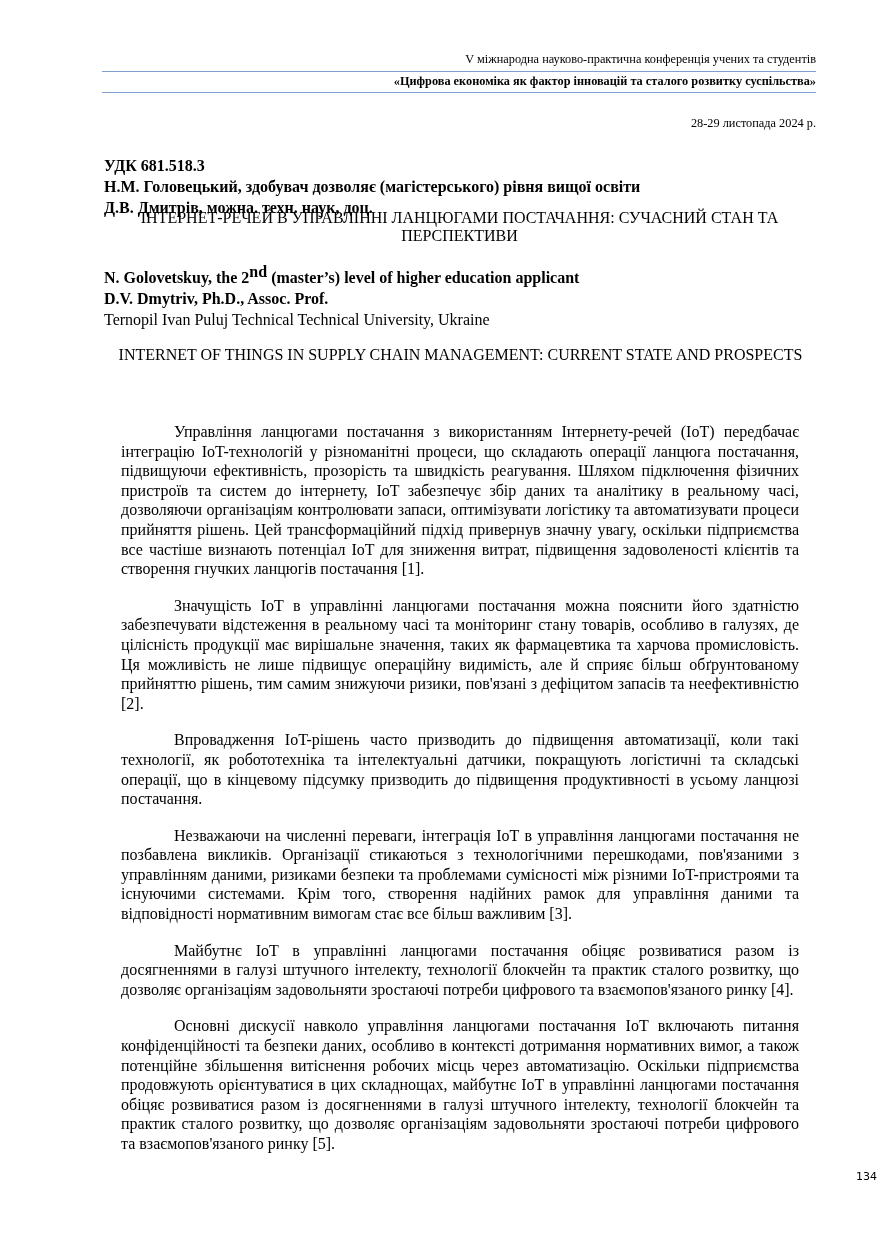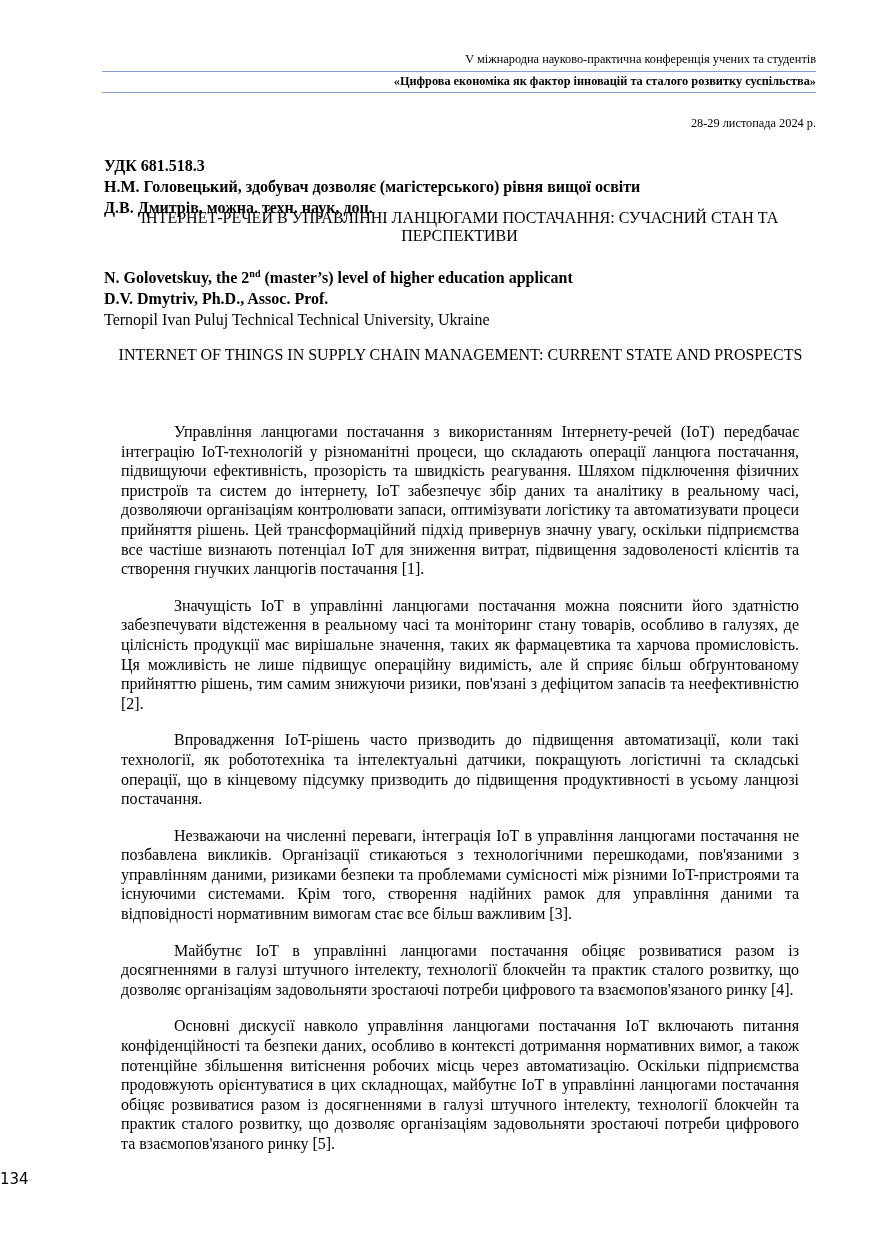--- a/index.html
+++ b/index.html
@@ -12,22 +12,22 @@
 
     .block { position: absolute; left: 104px; right: 61px; }
     .bold { font-weight: bold; }
     .l16 { font-size: 16px; line-height: 21px; white-space: nowrap; }
 
     .title { position: absolute; left: 104px; right: 61px; text-align: center; font-weight: normal; font-size: 16px; line-height: 18px; }
 
     .body-text { position: absolute; left: 104px; right: 61px; font-size: 16px; line-height: 19.6px; text-align: justify; }
     .body-text p { margin: 17px; text-indent: 53px; }
 
-    .page-num { position: absolute; left: 0; right: 0; top: 1170px; text-align: left; font-family: "DejaVu Sans", "Liberation Sans", sans-serif; font-size: 15px; }
-    sup { font-size: 10px; line-height: 0; vertical-align: super; text-align: center; }
+    .page-num { position: absolute; left: 0; right: 0; top: 1170px; text-align: right; font-family: "DejaVu Sans", "Liberation Sans", sans-serif; font-size: 11px; }
+    sup { font-size: 16px; line-height: 0; vertical-align: super; text-align: center; }
   </style>
 </head>
 <body>
 
 <div class="page serif">
 
   <div class="hdr-line" style="top:52px;">V міжнародна науково-практична конференція учених та студентів</div>
   <div class="hdr-rule" style="top:71px;"></div>
   <div class="hdr-line" style="top:74px;font-weight:bold;">«Цифрова економіка як фактор інновацій та сталого розвитку суспільства»</div>
   <div class="hdr-rule" style="top:92px;"></div>

